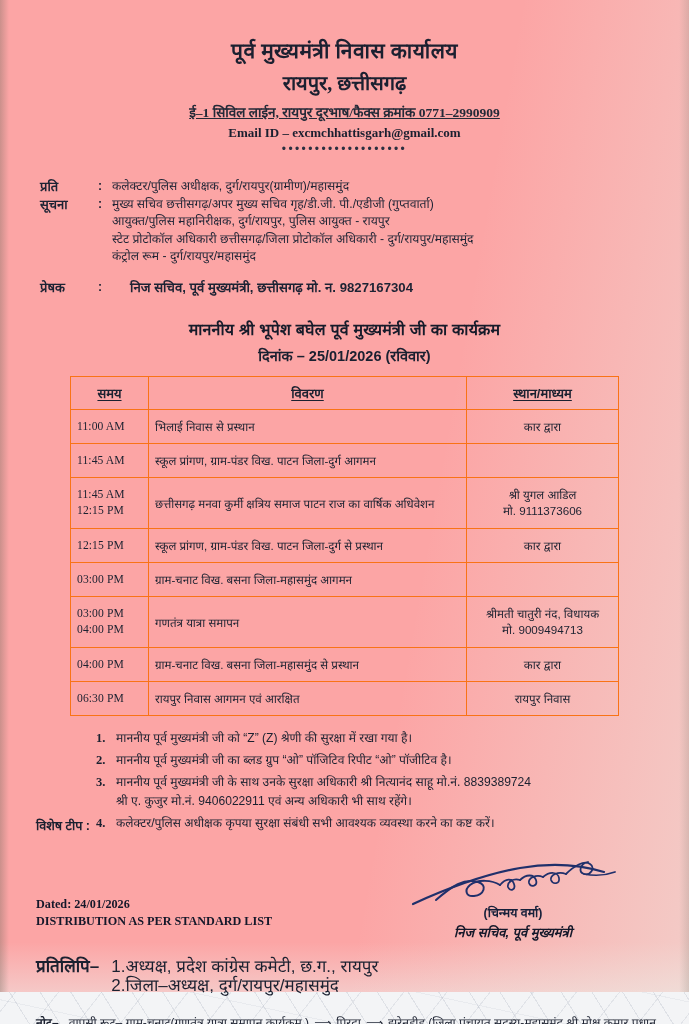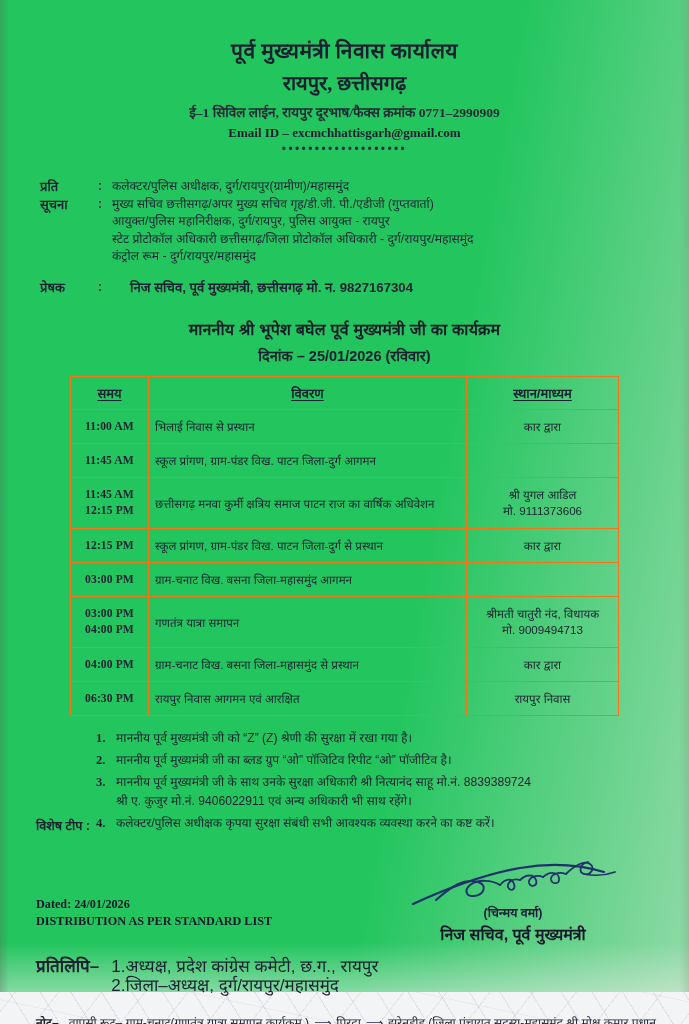--- a/index.html
+++ b/index.html
@@ -16,21 +16,21 @@
     font-family: "Liberation Sans", sans-serif;
     color: #161a24;
   }
 
   
   .page {
     position: absolute;
     left: 0; top: 0;
     width: 689px;
     height: 1024px;
-    background: #22c55e;
+    background: #fca5a5;
     box-sizing: border-box;
   }
   .scan-tint {
     position: absolute;
     inset: 0;
     background:
       linear-gradient(100deg, rgba(250,250,245,0.0) 60%, rgba(236,236,228,0.55) 100%),
       linear-gradient(180deg, rgba(255,255,255,0) 92%, rgba(238,238,235,0.8) 100%);
     pointer-events: none;
   }
@@ -91,20 +91,21 @@
     font-weight: 700;
     margin-top: 5px;
     color: #1b2030;
   }
   .lh-line3 {
     font-family: "Liberation Serif", serif;
     font-size: 13.5px;
     font-weight: 600;
     margin-top: 7px;
     color: #242a38;
+    text-decoration: underline;
   }
   .lh-line4 {
     font-family: "Liberation Serif", serif;
     font-size: 13px;
     font-weight: 700;
     margin-top: 4px;
     color: #1b2030;
   }
   .lh-dots {
     font-size: 12px;
@@ -190,24 +191,24 @@
   }
   table.schedule th span.ul {
     text-decoration: underline;
     text-underline-offset: 2px;
   }
   col.c-time  { width: 78px; }
   col.c-desc  { width: 318px; }
   col.c-place { width: 152px; }
 
   td.time {
-    text-align: center;
+    text-align: left;
     font-family: "Liberation Serif", serif;
     font-size: 12.4px;
-    font-weight: 700;
+    font-weight: 400;
     letter-spacing: 0.1px;
     line-height: 16px;
     white-space: pre-line;
   }
   td.desc {
     text-align: left;
     padding-left: 8px;
     font-size: 11.8px;
   }
   td.place {
@@ -284,24 +285,25 @@
     text-align: center;
   }
   .sig-svg { display: block; margin: 0 auto; }
   .sig-name {
     font-size: 12.4px;
     font-weight: 600;
     margin-top: -6px;
     color: #17203a;
   }
   .sig-desig {
-    font-size: 16px;
+    font-size: 13px;
     font-weight: 700;
     margin-top: 2px;
     color: #14182a;
+    font-style: italic;
   }
 
   
   .copyto {
     margin-top: 15px;
     padding-left: 8px;
     display: flex;
     align-items: flex-start;
     font-size: 17px;
     line-height: 19px;

